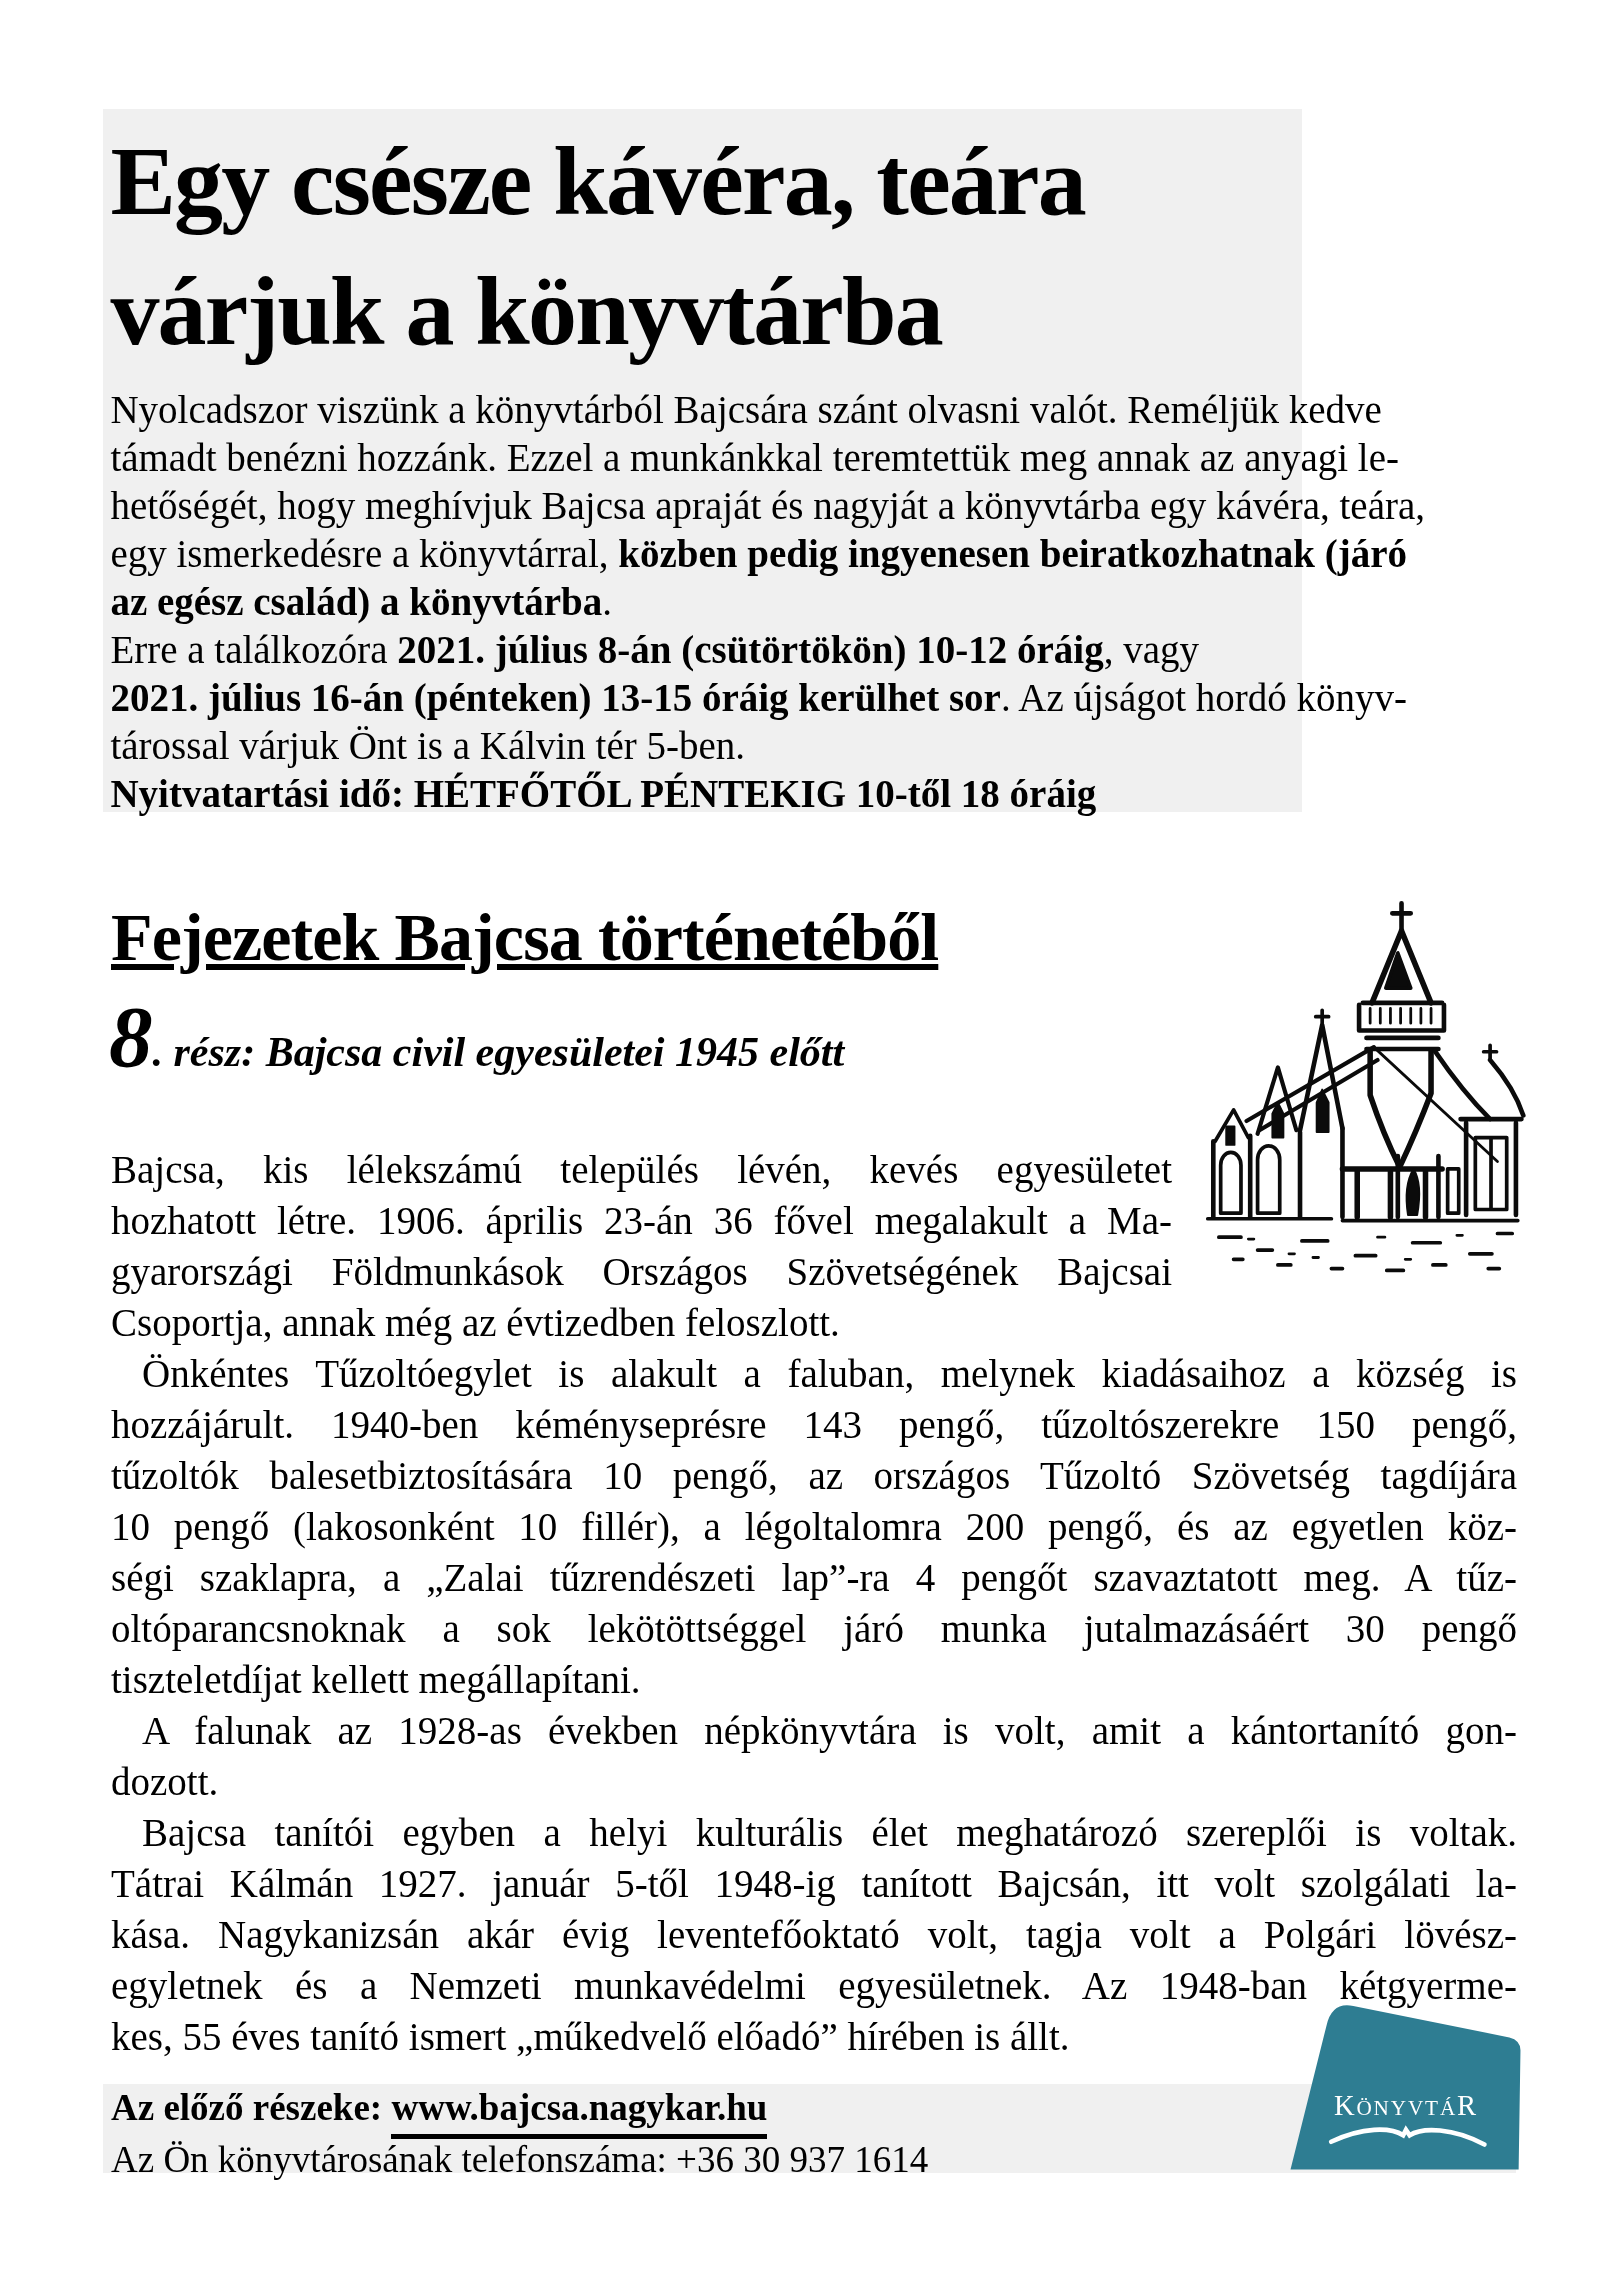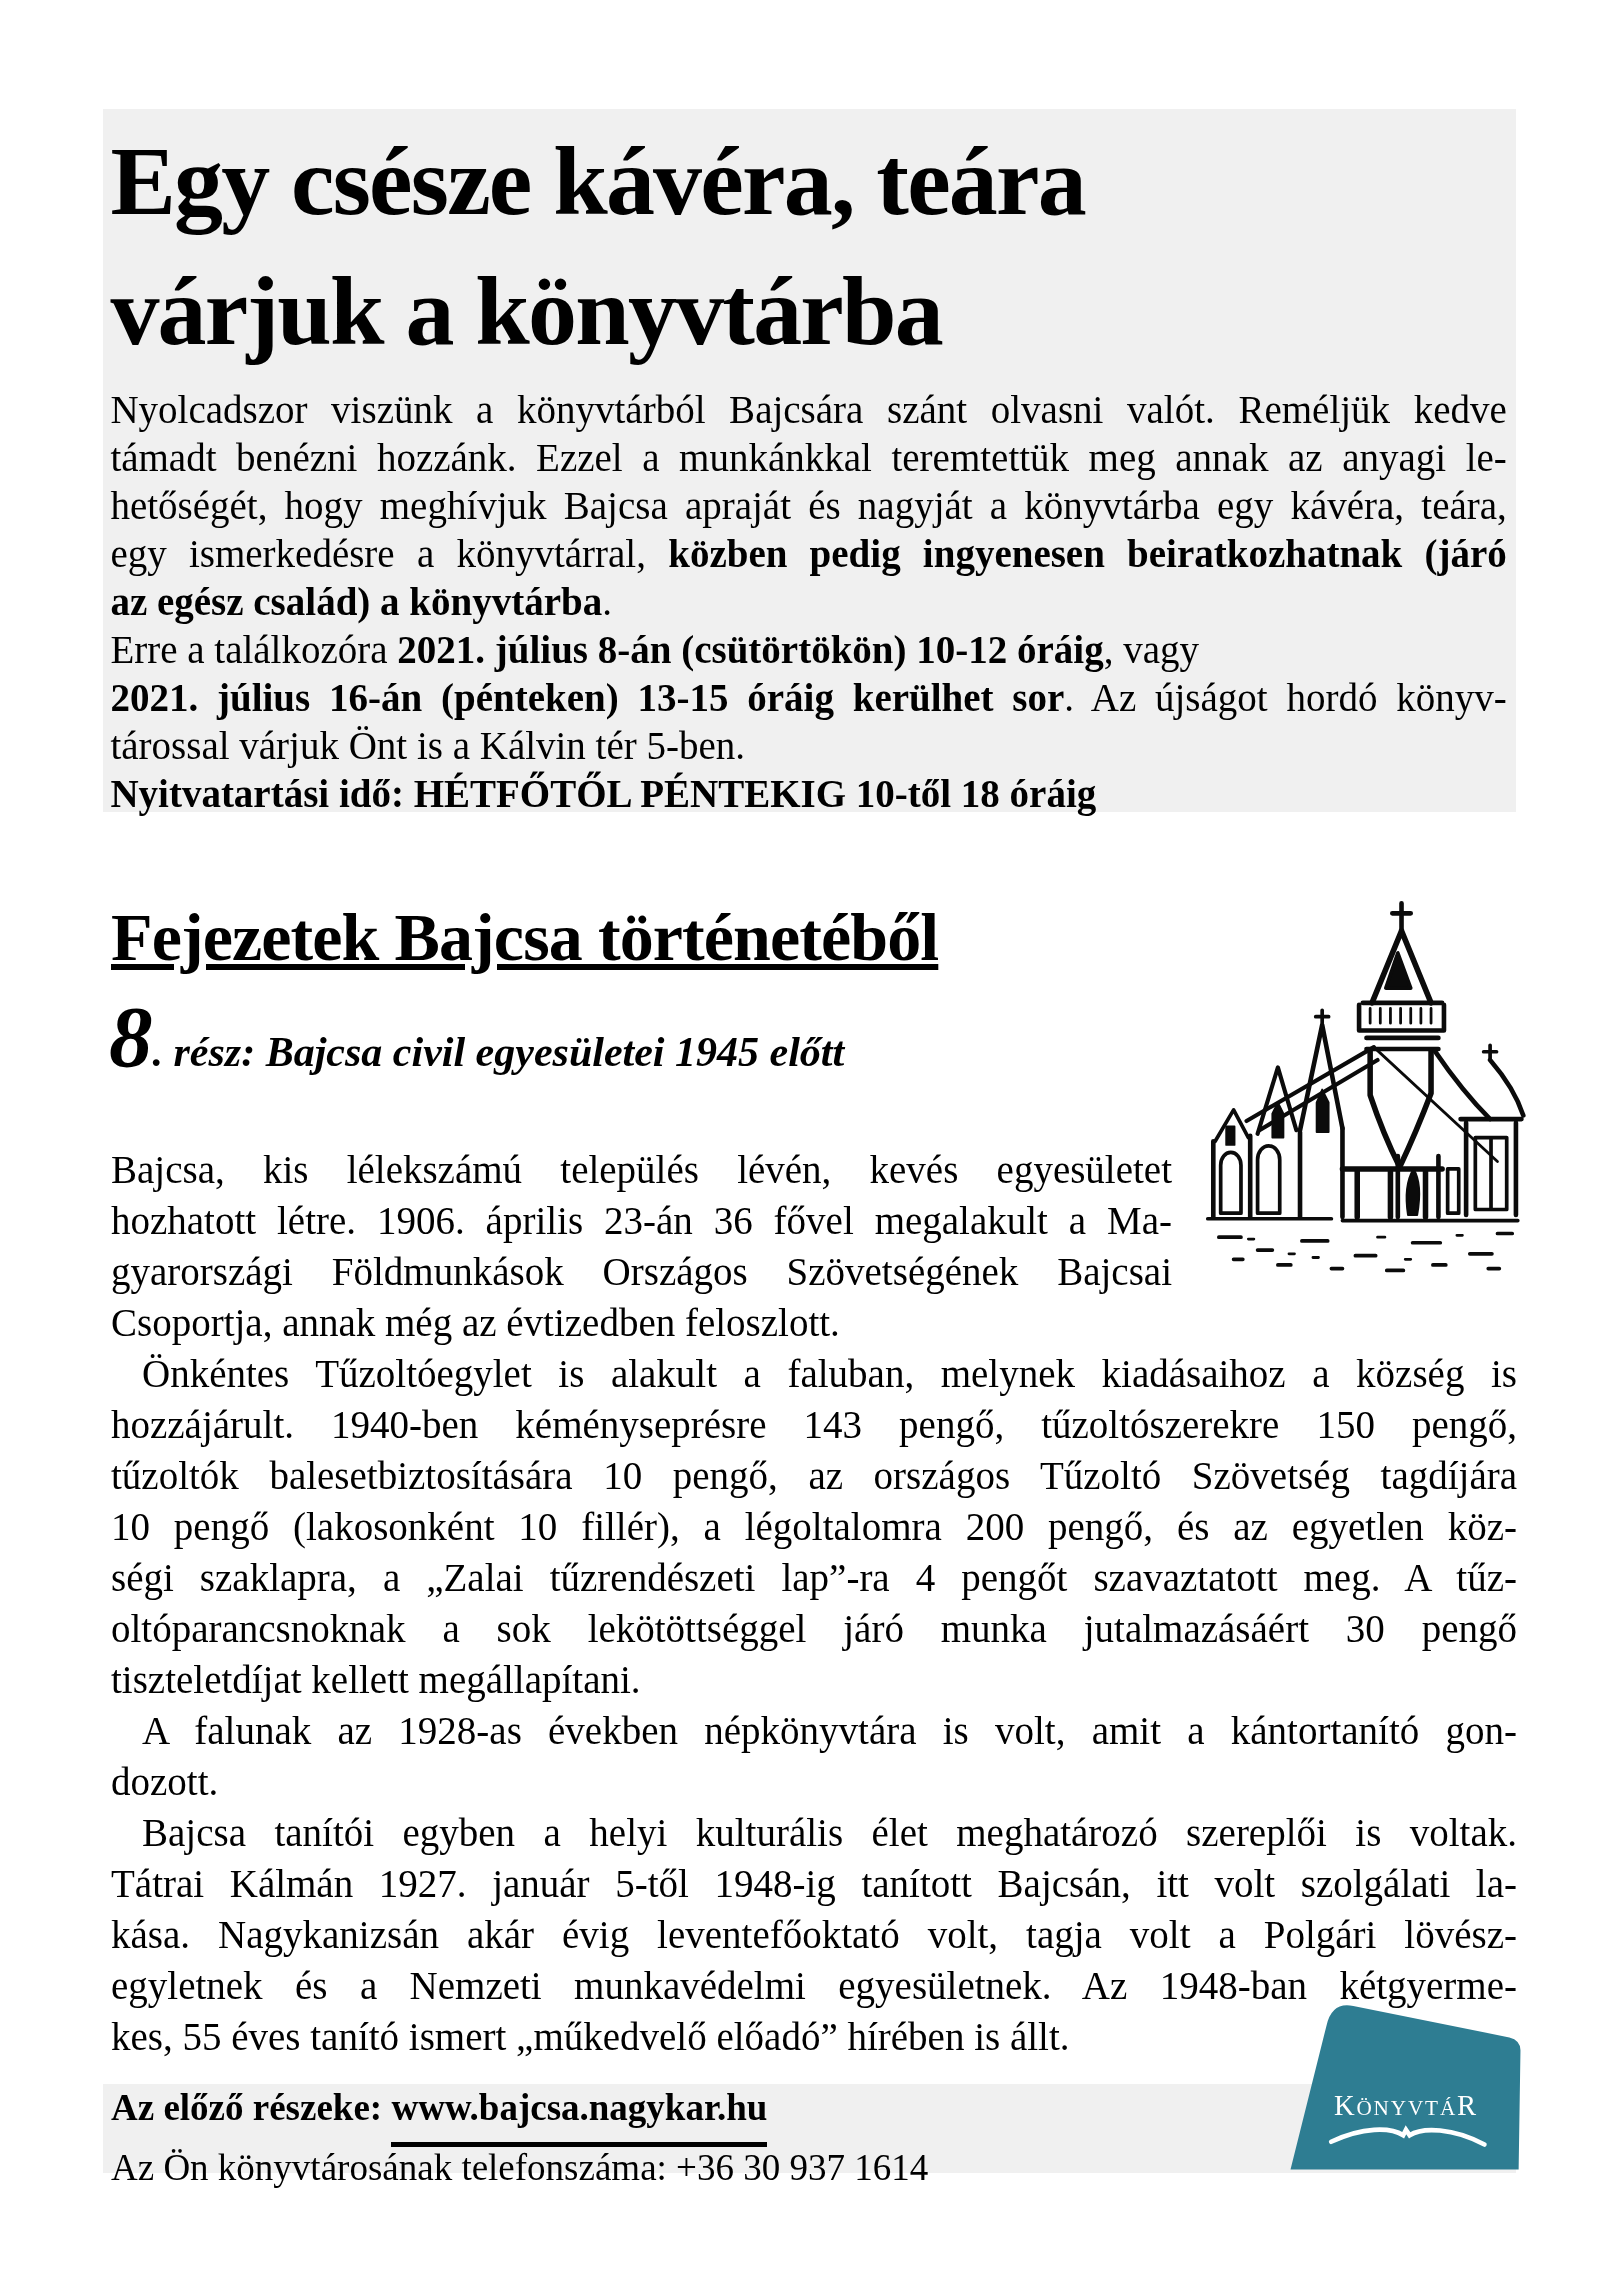--- a/index.html
+++ b/index.html
@@ -1,41 +1,41 @@
 <!DOCTYPE html>
 <html lang="hu" style="font-size:14.8px"><head>
 <meta charset="utf-8">
 <style>
   html,body { margin:0; padding:0; background:#ffffff; }
   .page {
     position:relative; width:1620px; height:2290px; background:#ffffff;
     font-family:"Liberation Serif", serif; color:#000; overflow:hidden;
   }
   .band { position:absolute; background:#f0f0f0; }
-  #header-band { left:103px; top:109px; width:1413px; height:703px; }
+  #header-band { left:103px; top:109px; width:1199px; height:703px; }
   .title { margin:7.4px 0 0 7.4px; font-weight:bold; font-size:98px; line-height:130px; letter-spacing:-1.8px; }
   .title .tl { display:block; white-space:nowrap; }
   .intro { margin:9.2px 9.2px 0 7.4px; font-size:39px; line-height:48px; }
   .ln { white-space:nowrap; }
   .j  { text-align:justify; text-align-last:justify;font-family:Liberation Serif, serif; }
   #section-heading {
     position:absolute; left:111px; top:900px; margin:0;
     font-size:68px; font-weight:bold; line-height:1.1; letter-spacing:-0.9px; white-space:nowrap;text-decoration:underline;
   }
   #part-line { position:absolute; left:109px; top:993px; white-space:nowrap; }
   .part-num  { font-size:87px; font-weight:bold; font-style:italic; line-height:1; }
   .part-rest { font-size:42px; font-weight:bold; font-style:italic; }
   #article { position:absolute; left:111px; top:1144px; width:1406px; font-size:39px; line-height:51px; }
   #article .narrow { width:1061px; }
   .ind { text-indent:31px; }
   #church { position:absolute; left:1193px; top:892px; }
   #footer-band { left:103px; top:2084px; width:1413px; height:89px; }
   #footer-text { position:absolute; left:111px; top:2087px; font-size:37px; line-height:42px; }
   #footer-text .f1 { font-weight:bold; }
-  .url { border-bottom:5.5px solid #000; padding-bottom:16px; display:inline-block; line-height:37px; }
+  .url { border-bottom:5.5px solid #000; padding-bottom:8px; display:inline-block; line-height:37px; }
   #logo { position:absolute; left:1283px; top:1994px; }
   #logo text { font-family:"Liberation Serif", serif; fill:#ffffff; letter-spacing:2px; }
 </style>
 </head>
 <body>
 
 <div class="page">
 
   <section class="band" id="header-band">
     <h1 class="title">

